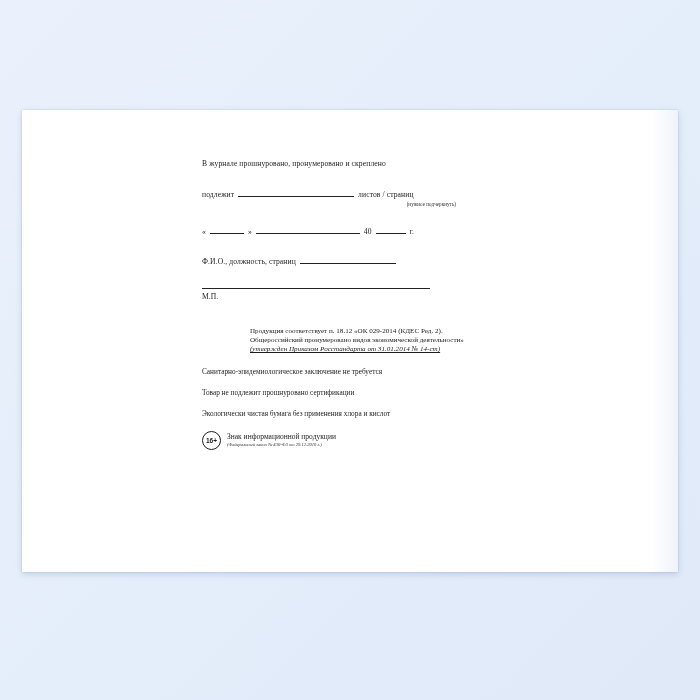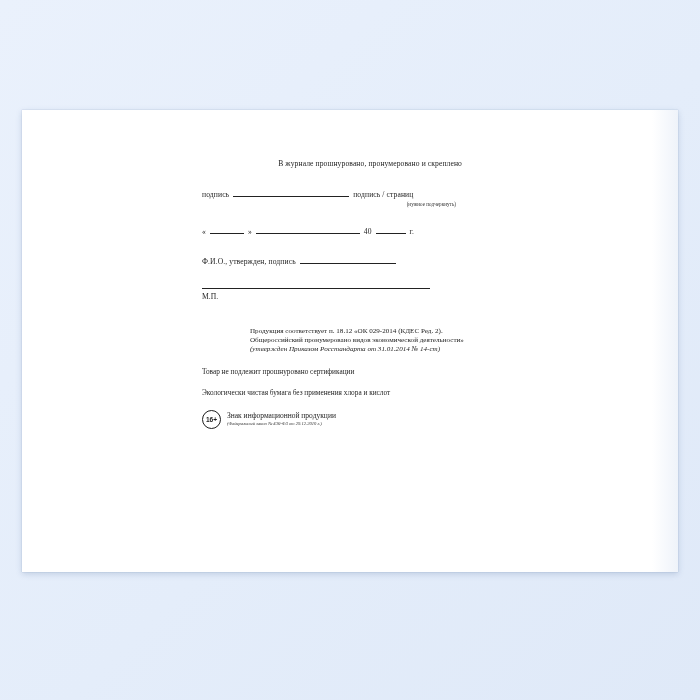--- a/index.html
+++ b/index.html
@@ -44,21 +44,20 @@
     top: 160px;
     width: 260px;
     color: #1d1d1d;
   }
 
   .line {
     font-size: 7.6px;
     line-height: 1.15;
     white-space: nowrap;
     letter-spacing: 0.1px;
-    text-align: right;
   }
 
   .blk1 { margin-bottom: 0; }
 
   .row {
     position: relative;
     white-space: nowrap;
   }
 
   .fill {
@@ -95,21 +94,21 @@
     margin-top: 3px;
     padding-right: 22px;
   }
 
   .para {
     font-size: 7.1px;
     line-height: 1.32;
     margin-top: 0;
     padding-left: 48px;
   }
-  .para.italic { font-style: italic; }
+  .para.italic { font-style: italic; text-decoration: underline; }
 
   .sect2 { margin-top: 26px; }
   .sect-line { margin-top: 12px; font-size: 7.3px; }
 
   .eco-row {
     display: flex;
     align-items: center;
     margin-top: 13px;
   }
   .badge {
@@ -144,51 +143,52 @@
 <body>
 
 <div id="stage">
   <div id="sheet"></div>
 
   <div class="content">
 
     <div class="line blk1">В журнале прошнуровано, пронумеровано и скреплено</div>
 
     <div class="row gap-a">
-      <span class="line">подпись</span>
+      <span class="line">подлежит</span>
       <span class="fill" style="width:116px"></span>
-      <span class="line">подпись / страниц</span>
+      <span class="line">листов / страниц</span>
       <span class="sub">(нужное подчеркнуть)</span>
     </div>
 
     <div class="row gap-b">
       <span class="line">«</span>
       <span class="fill" style="width:34px"></span>
       <span class="line">»</span>
       <span class="fill" style="width:104px"></span>
       <span class="line">40</span>
       <span class="fill" style="width:30px"></span>
       <span class="line">г.</span>
     </div>
 
     <div class="row gap-c">
-      <span class="line">Ф.И.О., утвержден, подпись</span>
+      <span class="line">Ф.И.О., должность, страниц</span>
       <span class="fill" style="width:96px"></span>
     </div>
 
     <div class="long-rule"></div>
 
     <div class="mp">М.П.</div>
 
     <div class="sect2">
       <div class="para nowrap">Продукция соответствует п. 18.12 «ОК 029-2014 (КДЕС Ред. 2).</div>
       <div class="para nowrap">Общероссийский пронумеровано видов экономической деятельности»</div>
       <div class="para italic nowrap">(утвержден Приказом Росстандарта от 31.01.2014 № 14-ст)</div>
     </div>
 
+    <div class="sect-line nowrap">Санитарно-эпидемиологическое заключение не требуется</div>
     <div class="sect-line nowrap">Товар не подлежит прошнуровано сертификации</div>
     <div class="sect-line nowrap">Экологически чистая бумага без применения хлора и кислот</div>
 
     <div class="eco-row">
       <div class="badge">16+</div>
       <div>
         <div class="badge-text-main nowrap">Знак информационной продукции</div>
         <div class="badge-text-sub nowrap">(Федеральный закон № 436-ФЗ от 29.12.2010 г.)</div>
       </div>
     </div>

